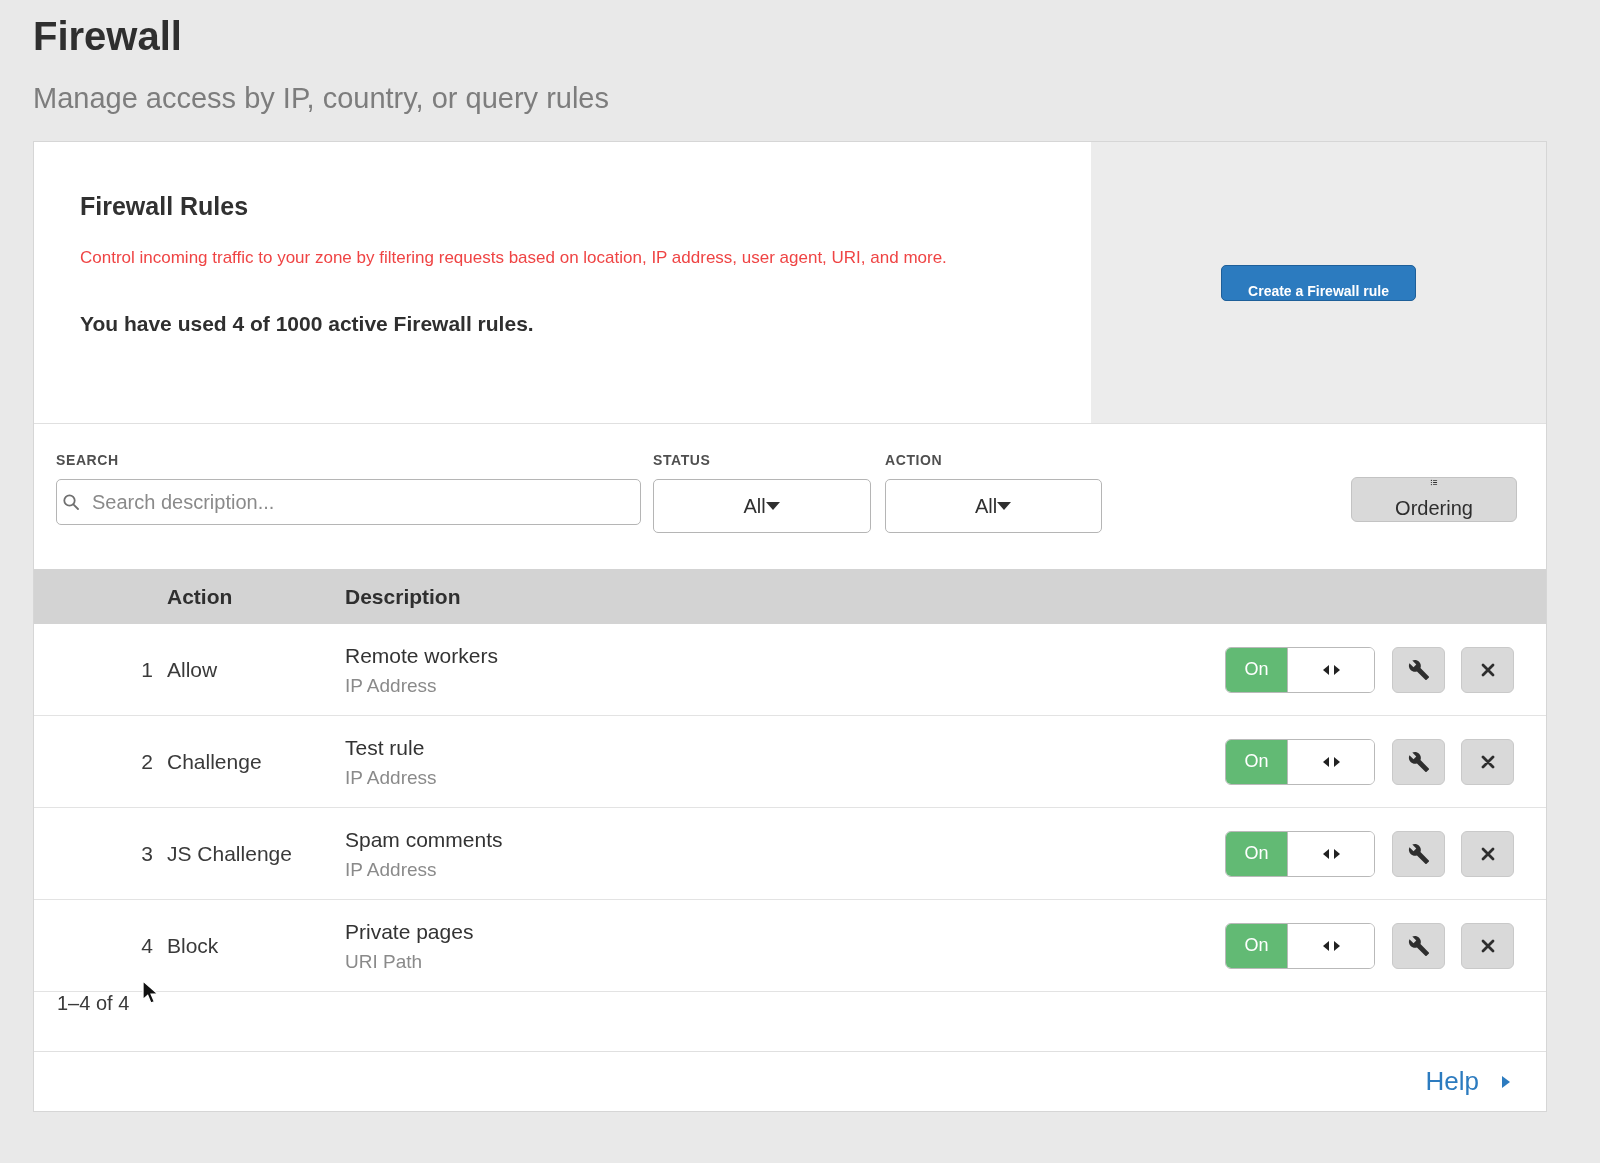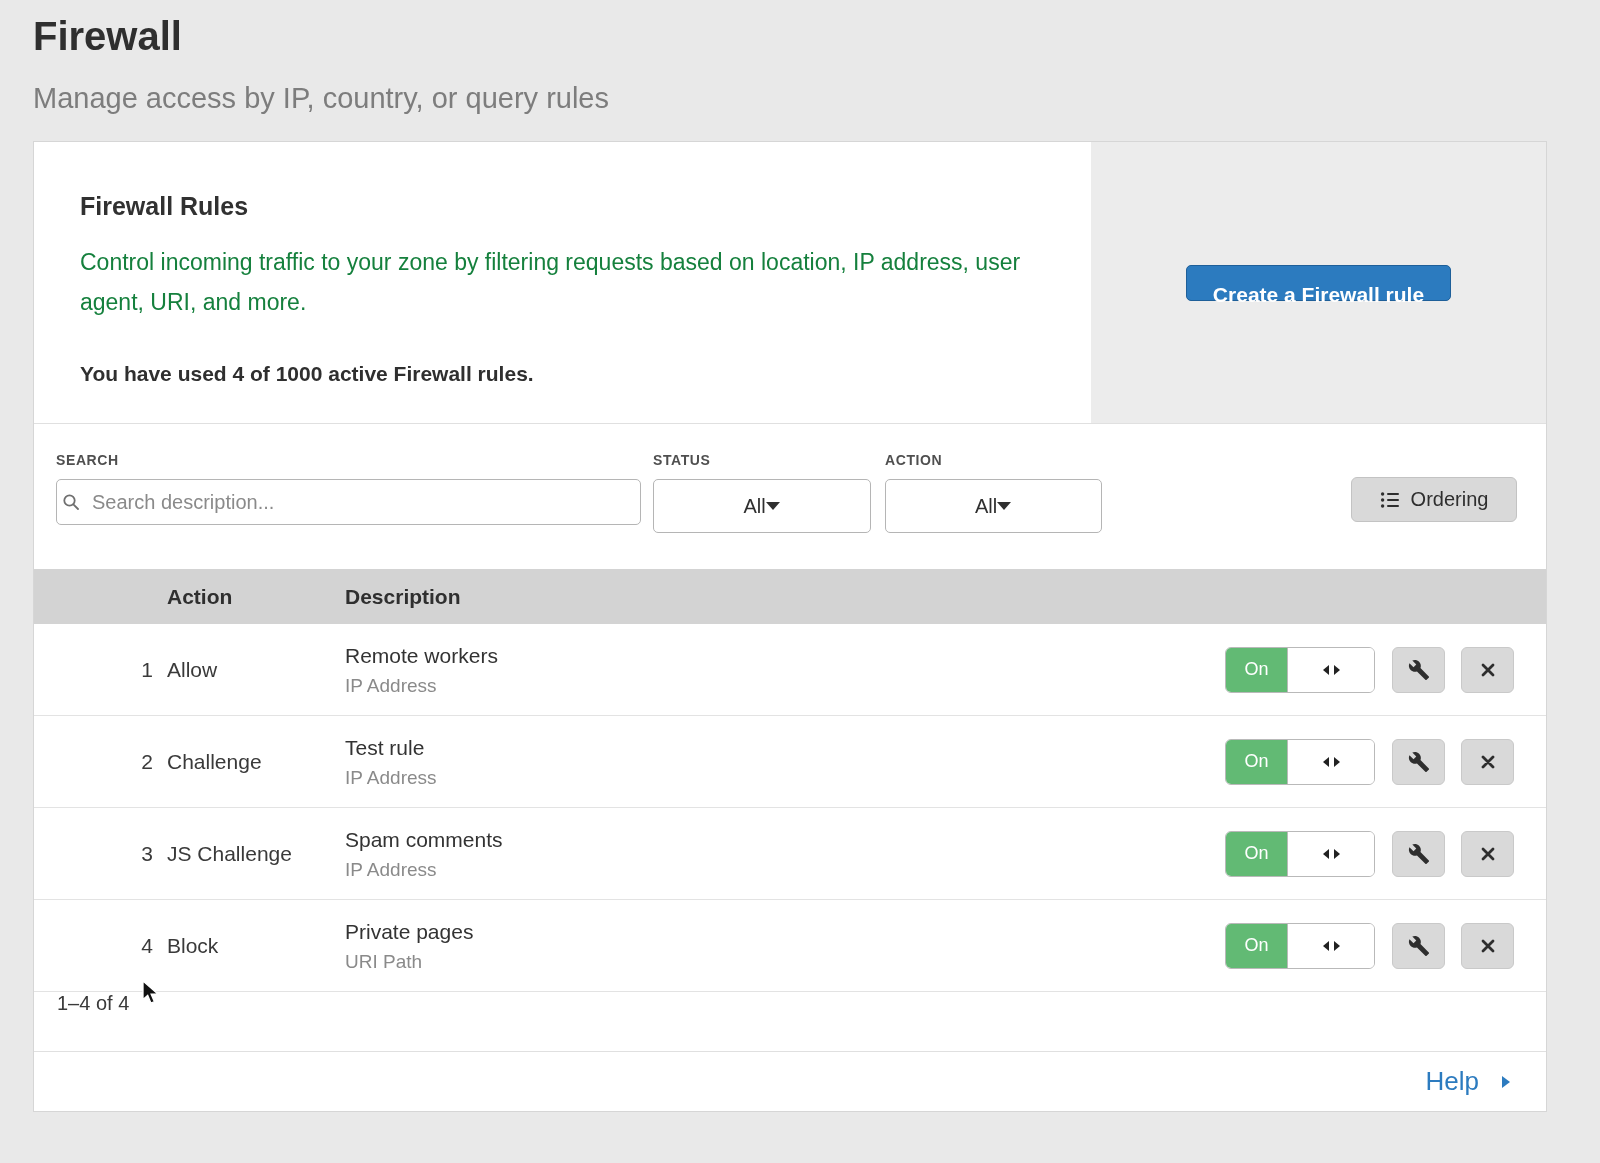--- a/index.html
+++ b/index.html
@@ -57,23 +57,23 @@
     background:#fff;
   }
   .card-heading{
     margin:0;
     font-size:25px;
     font-weight:700;
     color:#313131;
   }
   .card-desc{
     margin:22px 0 0 0;
-    font-size:23px;
+    font-size:17px;
     line-height:1.72;
-    color:#15803d;
+    color:#ef4444;
     max-width:960px;
   }
   .card-usage{
     margin:40px 0 0 0;
     font-size:21px;
     font-weight:700;
     color:#2f2f2f;
   }
   .card-top-right{
     flex:1;
@@ -82,21 +82,21 @@
     align-items:center;
     justify-content:center;
   }
   .btn-primary{
     background:var(--accent-blue);
     color:#fff;
     border:1px solid #1e5f99;
     border-radius:5px;
     height:30px;
     padding:17px 26px;
-    font-size:21px;
+    font-size:14px;
     font-weight:600;
     font-family:inherit;
     cursor:pointer;
   }
   
   .filters{
     display:flex;
     align-items:flex-start;
     height:145px;
     padding:28px 29px 0 22px;
@@ -162,20 +162,21 @@
     width:166px;
     justify-content:center;
     background:var(--control-gray);
     border:1px solid #c3c3c3;
     border-radius:6px;
     font-size:20px;
     font-weight:500;
     color:#2e2e2e;
     font-family:inherit;
     cursor:pointer;
+    flex-direction:column;
   }
   
   .thead{
     display:flex;
     align-items:center;
     height:55px;
     background:var(--thead-gray);
     font-size:21px;
     font-weight:700;
     color:#2f2f2f;

